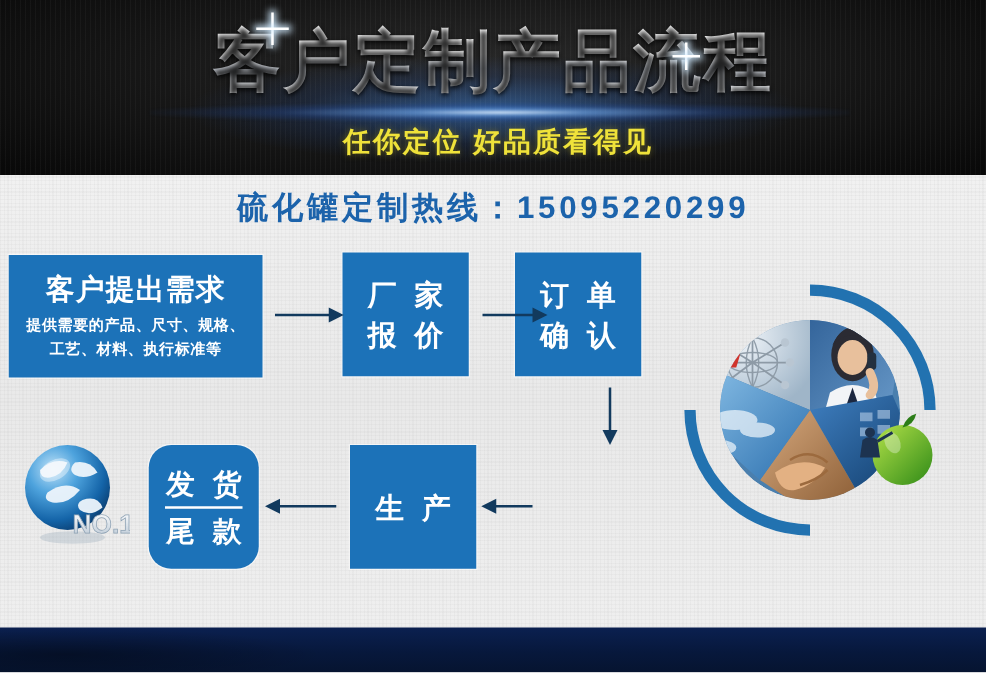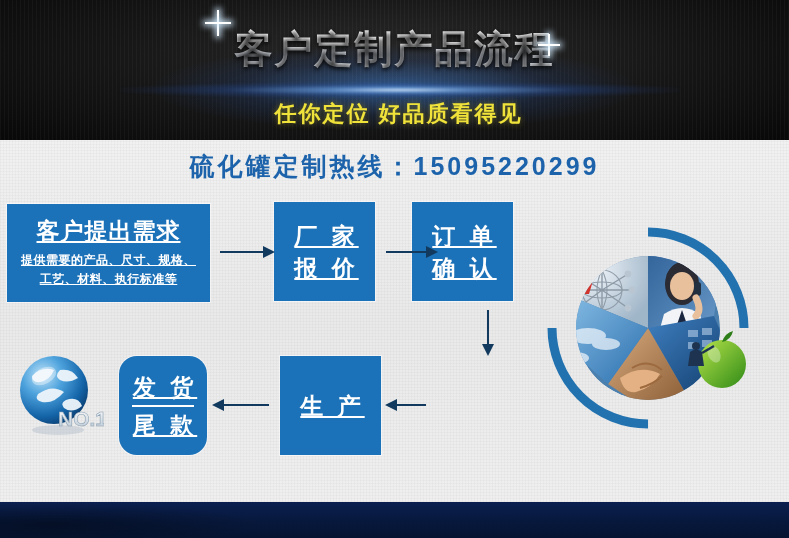--- a/index.html
+++ b/index.html
@@ -48,21 +48,21 @@
         rgba(120,180,255,0.55) 18%,
         rgba(40,90,190,0.25) 45%,
         rgba(0,0,0,0) 75%);
     filter: blur(1px);
   }
   #main-title {
     position: absolute;
     left: 0; top: 13px;
     width: 789px;
     text-align: center;
-    font-size: 38px;
+    font-size: 54px;
     line-height: 72px;
     font-weight: bold;
     letter-spacing: 2px;
     color: #f2f4f7;
     background: linear-gradient(180deg, #ffffff 0%, #ffffff 42%, #c9ced6 58%, #f4f6f9 80%, #ffffff 100%);
     -webkit-background-clip: text;
     background-clip: text;
     -webkit-text-fill-color: transparent;
     text-shadow: 0 2px 4px rgba(0,0,0,0.85);
     white-space: nowrap;
@@ -131,21 +131,20 @@
     position: absolute;
     background: #1c72b8;
     color: #ffffff;
     box-sizing: border-box;
     display: flex;
     flex-direction: column;
     align-items: center;
     justify-content: center;
     text-align: center;
     box-shadow: 0 0 0 1px rgba(255,255,255,0.55);
-    text-decoration: underline;
   }
   .box-title {
     font-weight: bold;
     white-space: nowrap;
   }
   .box-sub {
     font-size: 12px;
     line-height: 19px;
     font-weight: bold;
     letter-spacing: 0.5px;

